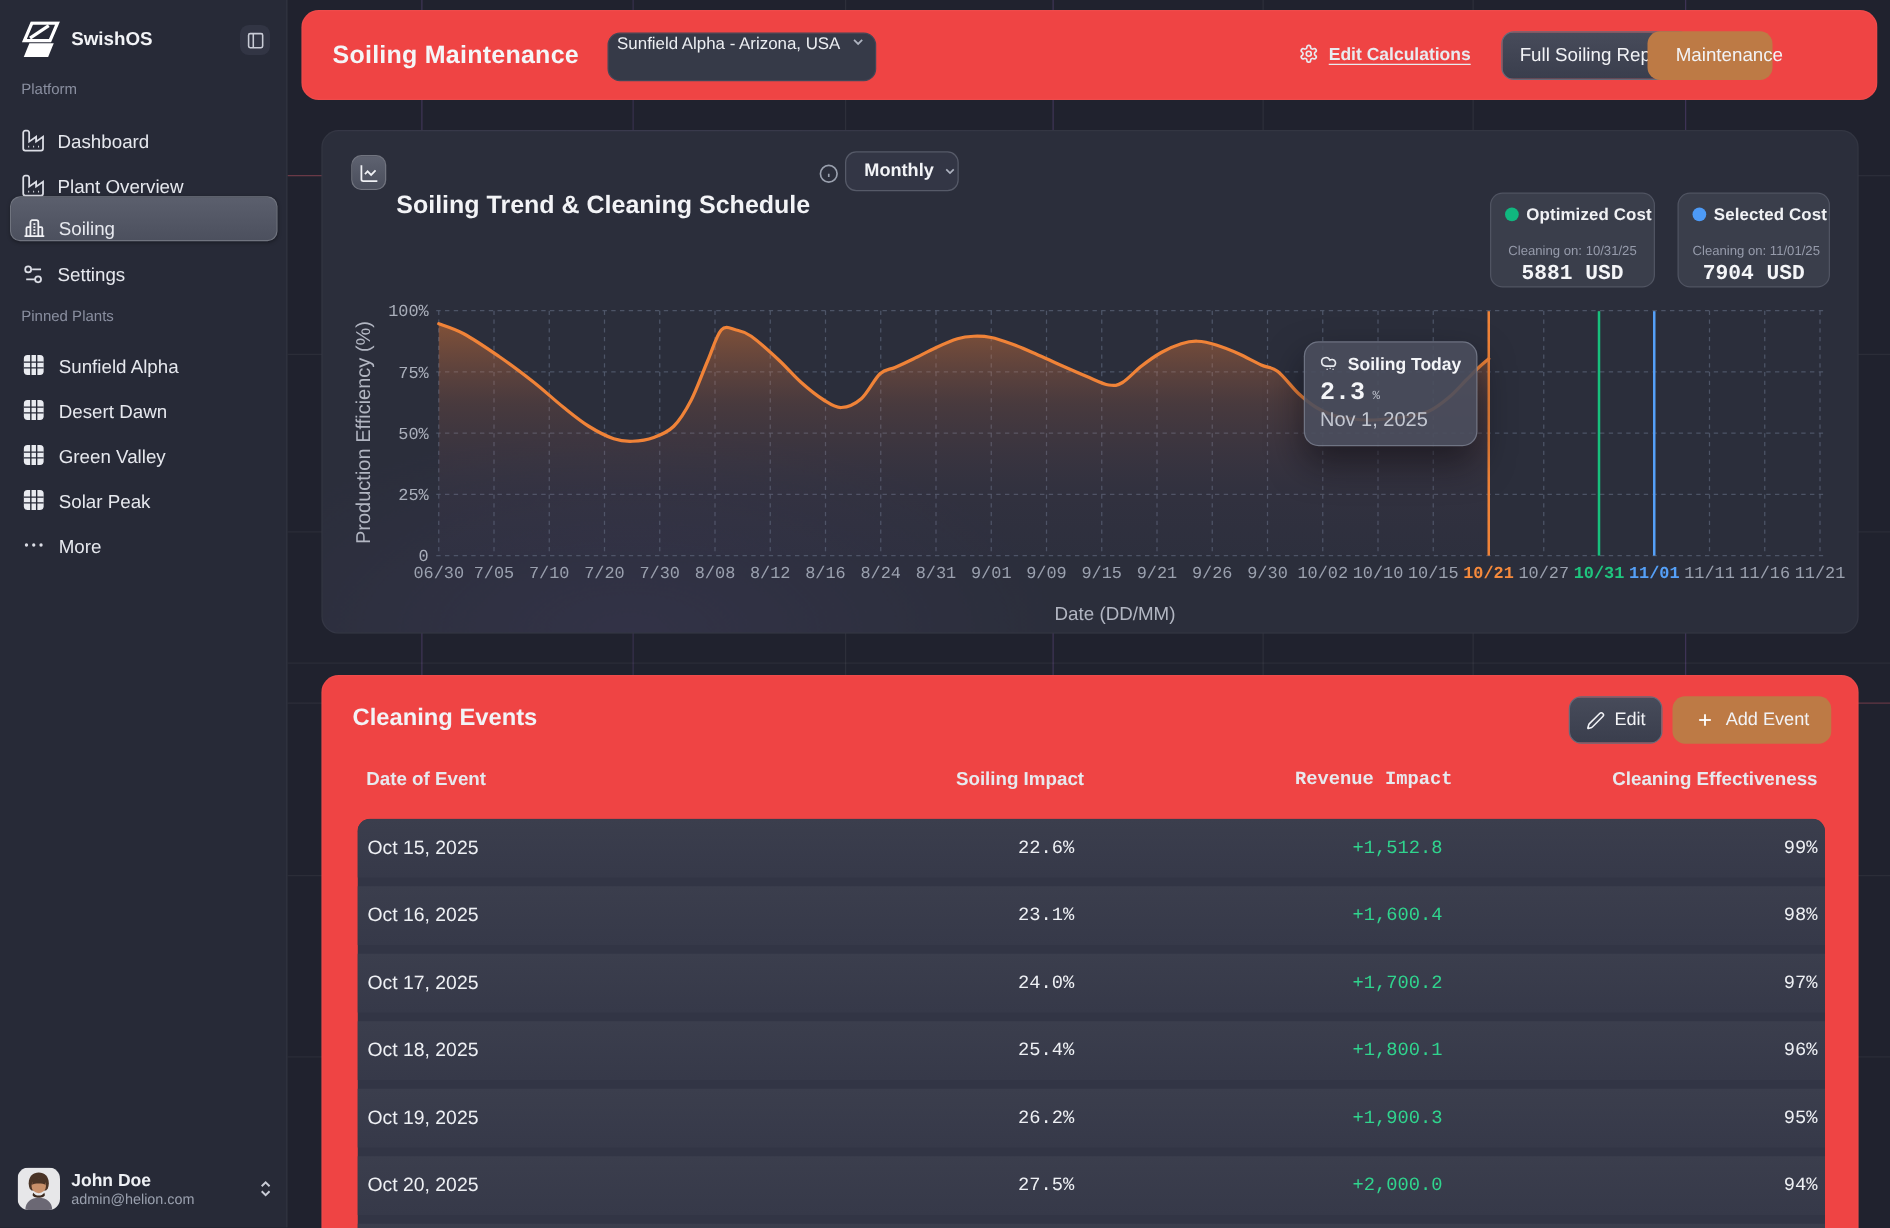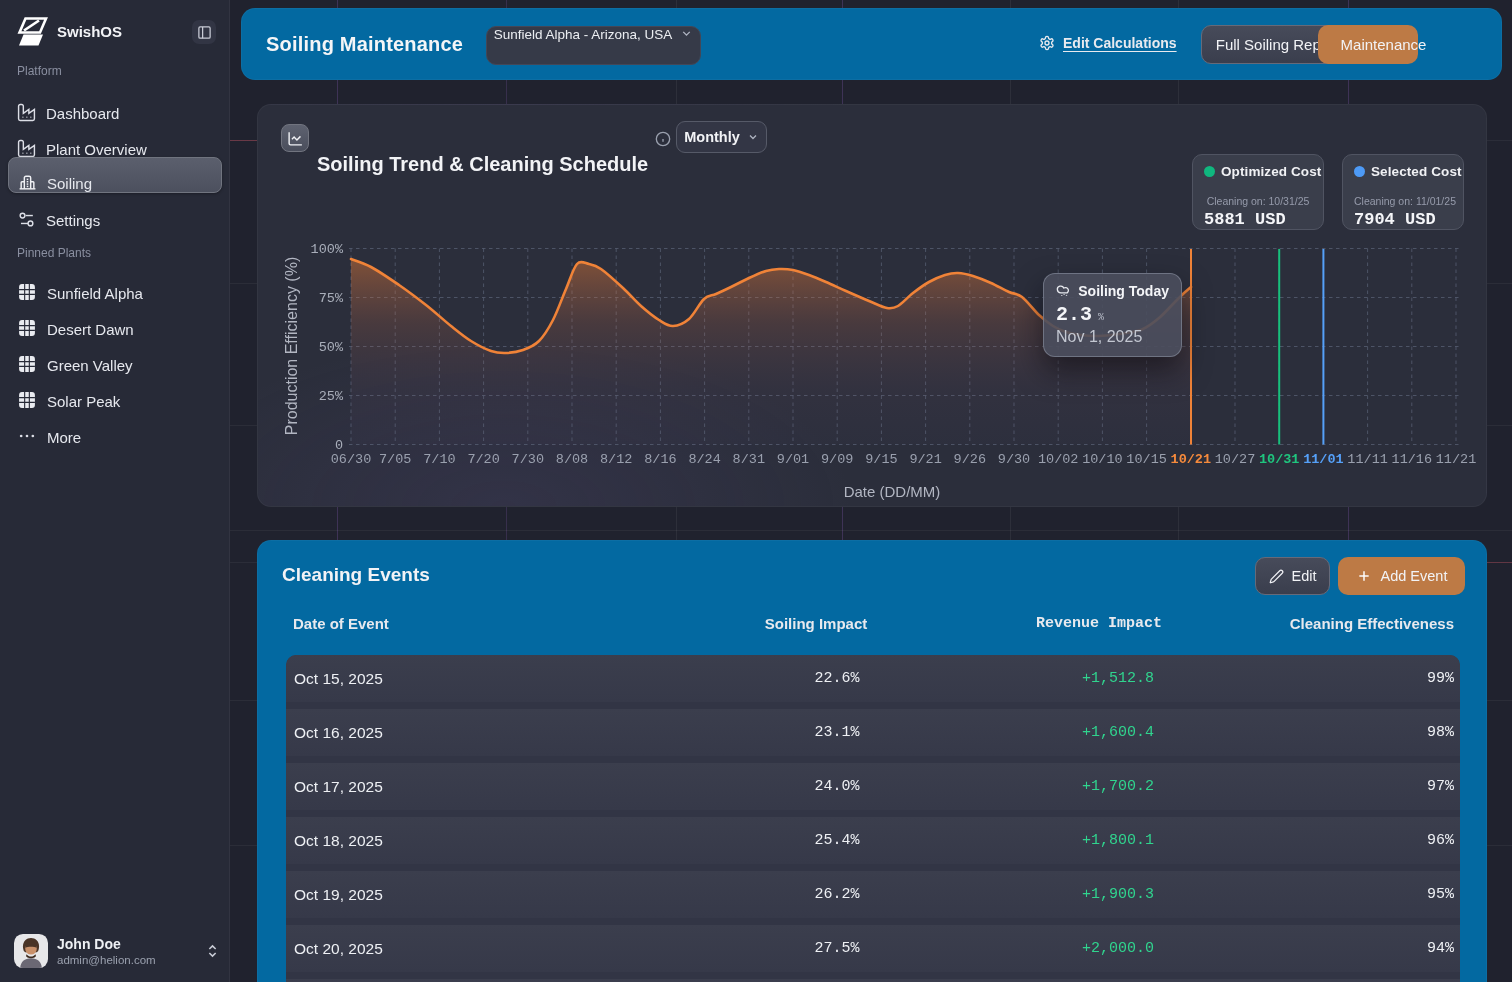--- a/index.html
+++ b/index.html
@@ -9,42 +9,42 @@
 #bg { position:absolute; left:230px; top:0; width:1282px; height:982px; z-index:0; }
 .vl { position:absolute; top:0; width:1px; height:982px; }
 .hl { position:absolute; left:0; width:1282px; height:1px; }
 
 #sidebar { position:absolute; left:0; top:0; width:230px; height:982px; background:#272a37; z-index:2; border-right:1px solid rgba(255,255,255,0.05); }
 .sb-label { position:absolute; left:17px; font-size:12px; color:#8a8fa0; }
 .nav-item { position:absolute; left:8px; width:214px; height:36px; border-radius:8px; display:flex; align-items:flex-end; color:#e6e8ee; font-size:15px; }
 .nav-item svg { margin-left:9px; margin-right:10px; flex:0 0 auto; }
 .nav-item.active { background:linear-gradient(180deg,#5b5f6d,#4c505e); border:1px solid #70747f; box-shadow:0 1px 3px rgba(0,0,0,0.3); }
 
-.card { position:absolute; background:#0369a1; border-radius:14px; z-index:1; }
+.card { position:absolute; background:#ef4444; border-radius:14px; z-index:1; }
 
 #topbar { left:241px; top:8px; width:1261px; height:72px; border:1px solid rgba(255,255,255,0.04); }
 #topbar h1 { position:absolute; left:24px; top:24px; font-size:20px; color:#f4f5f7; letter-spacing:0.2px; }
 #plantsel { position:absolute; left:244px; top:17px; width:215px; height:39px; background:#363a48; border:1px solid #434757; border-radius:10px; display:flex; align-items:flex-start; justify-content:center; color:#eceef2; font-size:13.5px; gap:8px; }
 #editcalc { position:absolute; left:797px; top:26px; display:flex; align-items:center; gap:8px; color:#e8eaef; font-size:14px; font-weight:600; }
 #editcalc span { text-decoration:underline; text-underline-offset:3px; }
 .btn { position:absolute; border-radius:10px; display:flex; align-items:center; justify-content:center; font-size:15px; color:#f2f3f6; }
 #btn-report { left:959px; top:16px; width:152px; height:39px; background:linear-gradient(180deg,#474b5a,#3a3e4d); border:1px solid #666a79; }
 #btn-maint { left:1076px; top:16px; width:100px; height:39px; background:#bd7a45;padding-left:31px; }
 
 #chartcard { left:257px; top:104px; width:1230px; height:403px; border:1px solid rgba(255,255,255,0.04);
   background:#2b2e3b radial-gradient(500px 240px at 20% 100%, rgba(86,72,128,0.17), rgba(86,72,128,0) 70%); }
 #ch-iconbtn { position:absolute; left:23px; top:19px; width:28px; height:28px; border-radius:8px; background:linear-gradient(180deg,#5e6270,#4a4e5c); border:1px solid #71747f; display:flex; align-items:center; justify-content:center; }
 #ch-title { position:absolute; left:59px; top:21px; font-size:20px; font-weight:bold; color:#f2f3f6;margin-top:27px; }
 #ch-info { position:absolute; left:397px; top:26px; }
-#btn-monthly { left:418px; top:16px; width:91px; height:32px; background:#333645; border:1px solid #565a68; border-radius:9px; gap:7px; font-size:14.5px; font-weight:600; }
+#btn-monthly { left:418px; top:16px; width:91px; height:32px; background:#333645; border:1px solid #565a68; border-radius:9px; gap:7px; font-size:14.5px; font-weight:600;justify-content:flex-end; }
 .costcard { position:absolute; top:49px; height:76px; white-space:nowrap; background:#3a3e4b; border:1px solid #505462; border-radius:10px; padding:9px 11px 0 11px; }
 .cc-row { white-space:nowrap; display:flex; align-items:center; gap:6px; font-size:13.5px; font-weight:600; color:#f0f1f4; letter-spacing:0.1px; }
 .dot { flex:0 0 auto; width:11px; height:11px; border-radius:50%; }
 .cc-sub { font-size:10.5px; color:#969bab; margin-top:16px; text-align:center; }
-.cc-val { font-family:"Liberation Mono",monospace; font-size:17px; font-weight:bold; color:#f4f5f8; margin-top:3px; text-align:left; }
+.cc-val { font-family:"Liberation Mono",monospace; font-size:17px; font-weight:bold; color:#f4f5f8; margin-top:3px; text-align:center; }
 .gl { stroke:#5a6175; stroke-width:1; stroke-dasharray:3.5 3.5; stroke-opacity:0.75; }
 .ylab { font-family:"Liberation Mono",monospace; font-size:13.5px; fill:#a9aeba; text-anchor:end; }
 .xlab { font-family:"Liberation Mono",monospace; font-size:13.5px; text-anchor:middle; }
 #ytitle { position:absolute; left:-81px; top:232px; width:230px; text-align:center; transform:rotate(-90deg); font-size:16px; color:#b2b6c2; }
 #xtitle { position:absolute; left:24px; top:378px; width:1220px; text-align:center; font-size:15px; color:#b2b6c2; }
 
 #tooltip { position:absolute; left:785px; top:168px; width:139px; height:84px; background:rgba(74,78,93,0.90); border:1px solid rgba(160,166,182,0.45); border-radius:12px; box-shadow:0 14px 28px rgba(10,10,16,0.55); padding:7px 12px 0 12px; }
 #tooltip .tt1 { white-space:nowrap; display:flex; align-items:center; gap:6px; font-size:14px; font-weight:600; color:#f4f5f8; }
 #tooltip .tt2 { margin-top:3px; font-family:"Liberation Mono",monospace; font-size:20px; font-weight:bold; color:#f5f6f9; }
 #tooltip .tt2 span { font-size:10px; color:#b9bdc9; font-weight:normal; }

